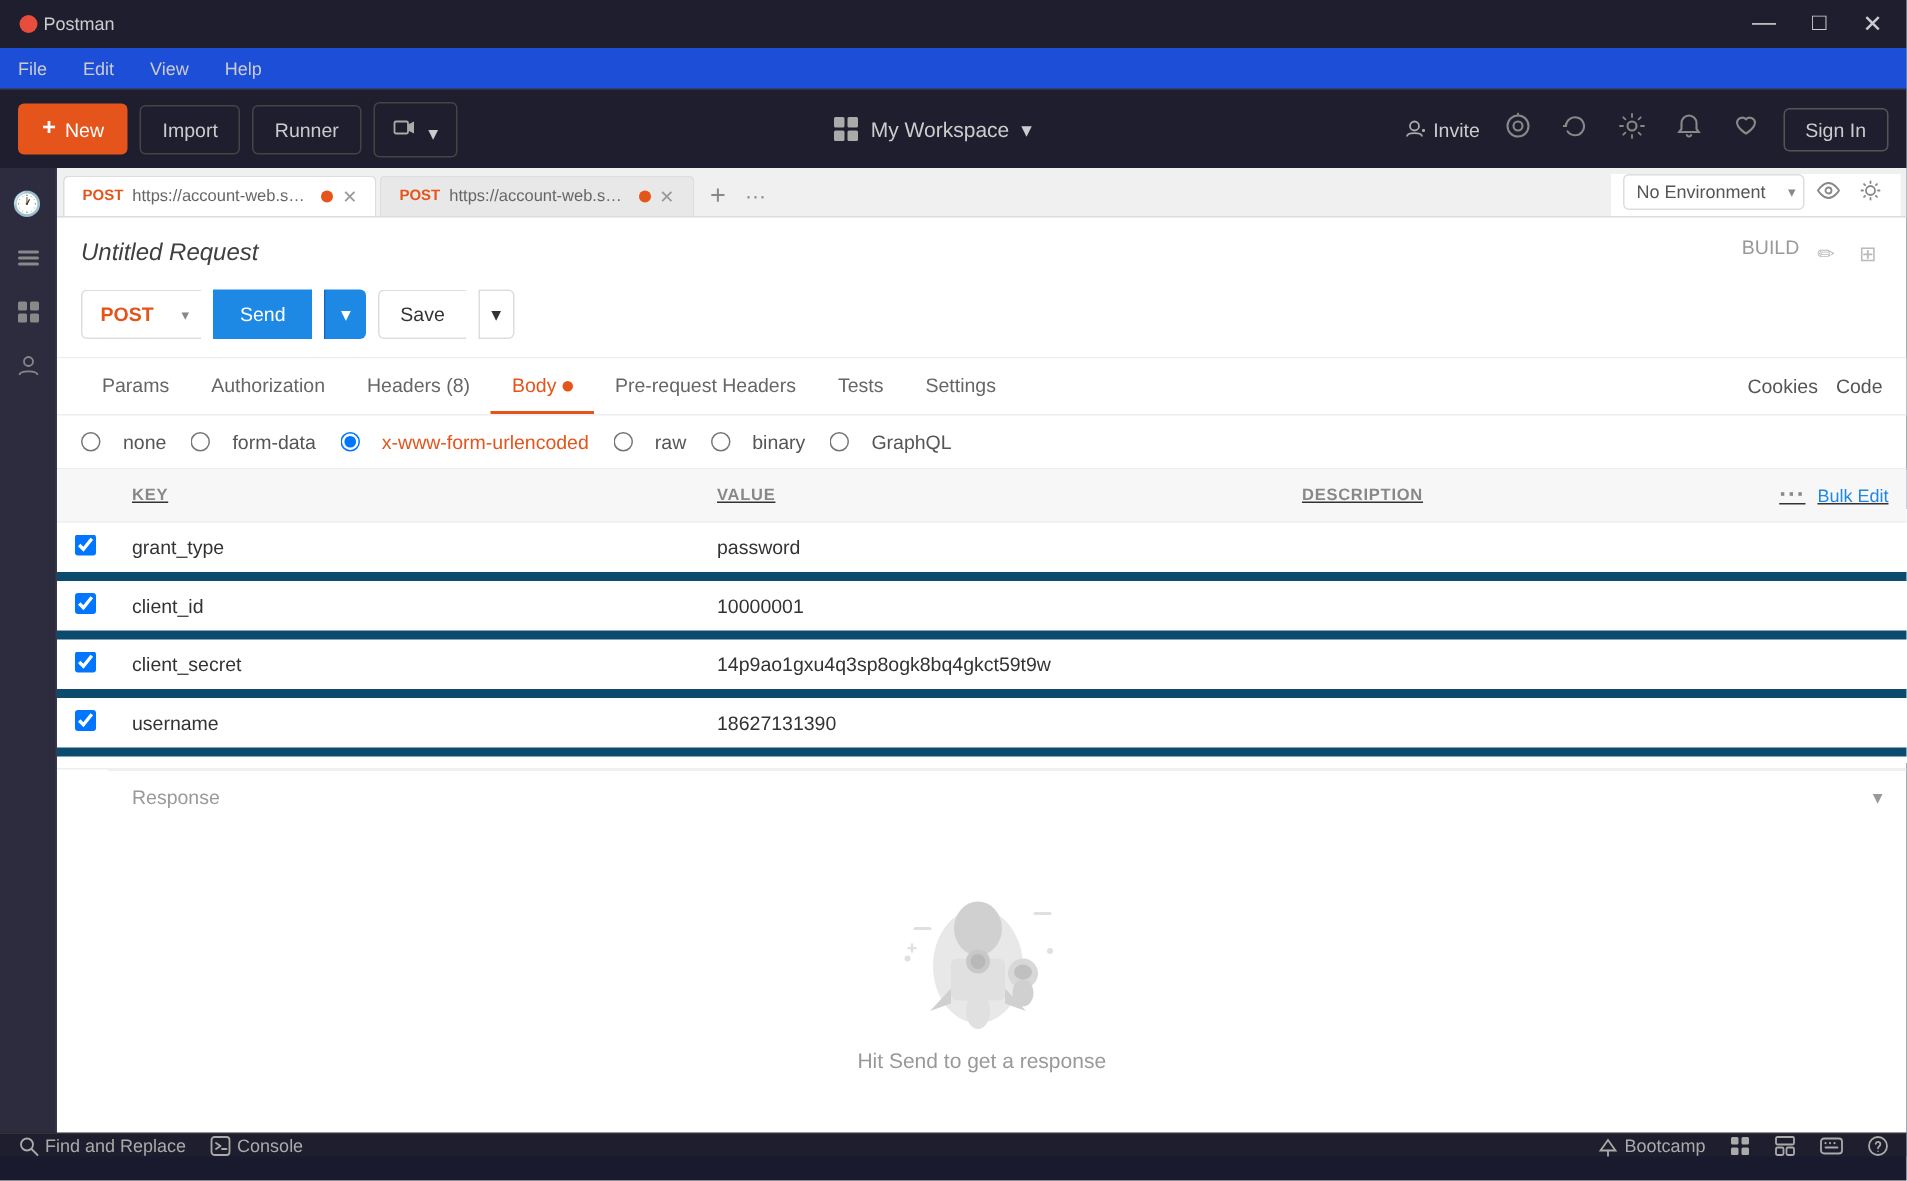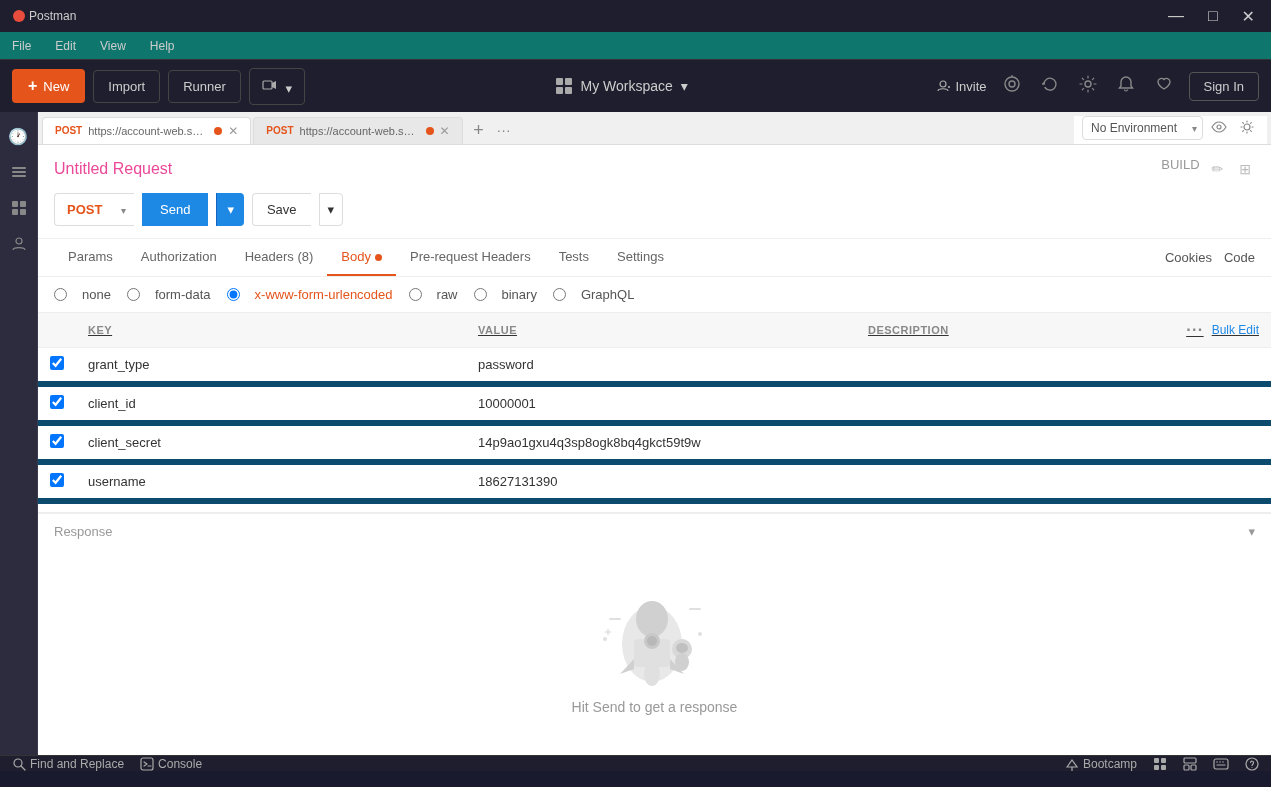--- a/index.html
+++ b/index.html
@@ -5,21 +5,21 @@
     * { margin: 0; padding: 0; box-sizing: border-box; }
     body { font-family: -apple-system, BlinkMacSystemFont, 'Segoe UI', sans-serif; font-size: 13px; background: #1a1a2e; color: #333; overflow: hidden; width: 1271px; height: 787px; }
     
     
     .title-bar { background: #1e1e2e; height: 32px; display: flex; align-items: center; justify-content: space-between; padding: 0 12px; color: #ccc; font-size: 12px; }
     .title-bar-left { display: flex; align-items: center; gap: 3px; }
     .title-bar-right { display: flex; gap: 16px; }
     .title-bar-btn { background: none; border: none; color: #ccc; cursor: pointer; font-size: 16px; padding: 0 4px; }
     
     
-    .menu-bar { background: #0f766e; height: 28px; display: flex; align-items: center; padding: 0 8px; gap: 16px; border-bottom: 1px solid #333; }
+    .menu-bar { background: #1d4ed8; height: 28px; display: flex; align-items: center; padding: 0 8px; gap: 16px; border-bottom: 1px solid #333; }
     .menu-item { color: #ccc; font-size: 12px; cursor: pointer; padding: 4px 4px; }
     
     
     .toolbar { background: #1e1e2e; height: 52px; display: flex; align-items: center; padding: 0 12px; gap: 8px; }
     .btn-new { background: #e4541b; color: white; border: none; border-radius: 4px; padding: 8px 16px; font-size: 13px; cursor: pointer; display: flex; align-items: center; gap: 6px; font-weight: 500; }
     .btn-import { background: transparent; color: #ccc; border: 1px solid #444; border-radius: 4px; padding: 8px 14px; font-size: 13px; cursor: pointer; }
     .btn-runner { background: transparent; color: #ccc; border: 1px solid #444; border-radius: 4px; padding: 8px 14px; font-size: 13px; cursor: pointer; }
     .btn-capture { background: transparent; color: #ccc; border: 1px solid #444; border-radius: 4px; padding: 8px 12px; font-size: 13px; cursor: pointer; }
     .toolbar-center { flex: 1; display: flex; justify-content: center; }
     .workspace-btn { background: transparent; color: #ccc; border: none; font-size: 14px; cursor: pointer; display: flex; align-items: center; gap: 8px; padding: 8px 12px; border-radius: 4px; }
@@ -49,21 +49,21 @@
     
     .env-bar { display: flex; align-items: center; justify-content: flex-end; padding: 4px 8px; background: #fff; border-bottom: 1px solid #eee; gap: 4px; }
     .env-select { border: 1px solid #ddd; border-radius: 4px; padding: 4px 24px 4px 8px; font-size: 12px; color: #555; background: #fff; cursor: pointer; appearance: none; }
     .env-select-wrap { position: relative; display: inline-block; }
     .env-select-wrap::after { content: '▾'; position: absolute; right: 6px; top: 50%; transform: translateY(-50%); font-size: 10px; color: #888; pointer-events: none; }
     .env-icon-btn { background: none; border: none; color: #888; cursor: pointer; font-size: 14px; padding: 2px 4px; }
     
     
     .request-area { padding: 12px 16px; border-bottom: 1px solid #eee; }
     .request-title-row { display: flex; align-items: center; justify-content: space-between; margin-bottom: 12px; }
-    .request-title { font-size: 16px; color: #ec4899; font-weight: 500; }
+    .request-title { font-size: 16px; color: #404040; font-weight: 500; font-style: italic; }
     .request-title-right { display: flex; gap: 8px; color: #999; font-size: 13px; }
     .request-url-row { display: flex; gap: 8px; }
     .method-select { border: 1px solid #ddd; border-radius: 4px 0 0 4px; padding: 8px 12px; font-size: 13px; color: #e4541b; font-weight: bold; background: #fff; cursor: pointer; border-right: none; min-width: 80px; appearance: none; }
     .method-select-wrap { position: relative; display: inline-block; }
     .method-select-wrap::after { content: '▾'; position: absolute; right: 8px; top: 50%; transform: translateY(-50%); font-size: 10px; color: #888; pointer-events: none; }
     .url-input { flex: 1; border: 1px solid #ddd; border-radius: 0; padding: 8px 12px; font-size: 13px; color: #333; outline: none; }
     .btn-send { background: #1e88e5; color: white; border: none; border-radius: 0; padding: 8px 18px; font-size: 13px; cursor: pointer; font-weight: 500; }
     .btn-send-arrow { background: #1e88e5; color: white; border: none; border-radius: 0 4px 4px 0; padding: 8px 10px; font-size: 13px; cursor: pointer; border-left: 1px solid #1565c0; }
     .btn-save { background: #fff; color: #333; border: 1px solid #ddd; border-radius: 4px 0 0 4px; padding: 8px 14px; font-size: 13px; cursor: pointer; border-right: none; }
     .btn-save-arrow { background: #fff; color: #333; border: 1px solid #ddd; border-radius: 0 4px 4px 0; padding: 8px 8px; font-size: 13px; cursor: pointer; }
@@ -91,21 +91,21 @@
     .checkbox-cell { width: 36px; }
     .key-col { width: 390px; }
     .val-col { width: 390px; }
     .desc-col { }
     input[type=checkbox] { cursor: pointer; width: 14px; height: 14px; }
     .table-row-input { border: none; background: transparent; font-size: 13px; color: #333; width: 100%; outline: none; }
     .bulk-edit-btn { color: #1e88e5; font-size: 12px; cursor: pointer; background: none; border: none; }
     .more-actions { color: #888; cursor: pointer; font-size: 16px; }
     
     
-    .response-section { padding: 10px 16px; color: #999; font-size: 13px; display: flex; align-items: center; justify-content: space-between; border-top: 1px solid #eee; cursor: pointer; }
+    .response-section { padding: 10px 16px; color: #999; font-size: 13px; display: flex; align-items: center; justify-content: space-between; border-top: 1px solid #eee; cursor: pointer; margin-left: 34px; }
     .response-content { flex: 1; display: flex; flex-direction: column; align-items: center; justify-content: center; padding: 40px; }
     .response-hint { color: #999; font-size: 14px; }
     
     
     .bottom-bar { height: 16px; background: #1e1e2e; display: flex; align-items: center; justify-content: space-between; padding: 0 12px; border-top: 1px solid #333; }
     .bottom-left { display: flex; align-items: center; gap: 16px; }
     .bottom-item { color: #aaa; font-size: 12px; cursor: pointer; display: flex; align-items: center; gap: 4px; }
     .bottom-right { display: flex; align-items: center; gap: 16px; }
     .tabs-region { display: flex; align-items: center; flex: 1; overflow: hidden; }
   </style>

